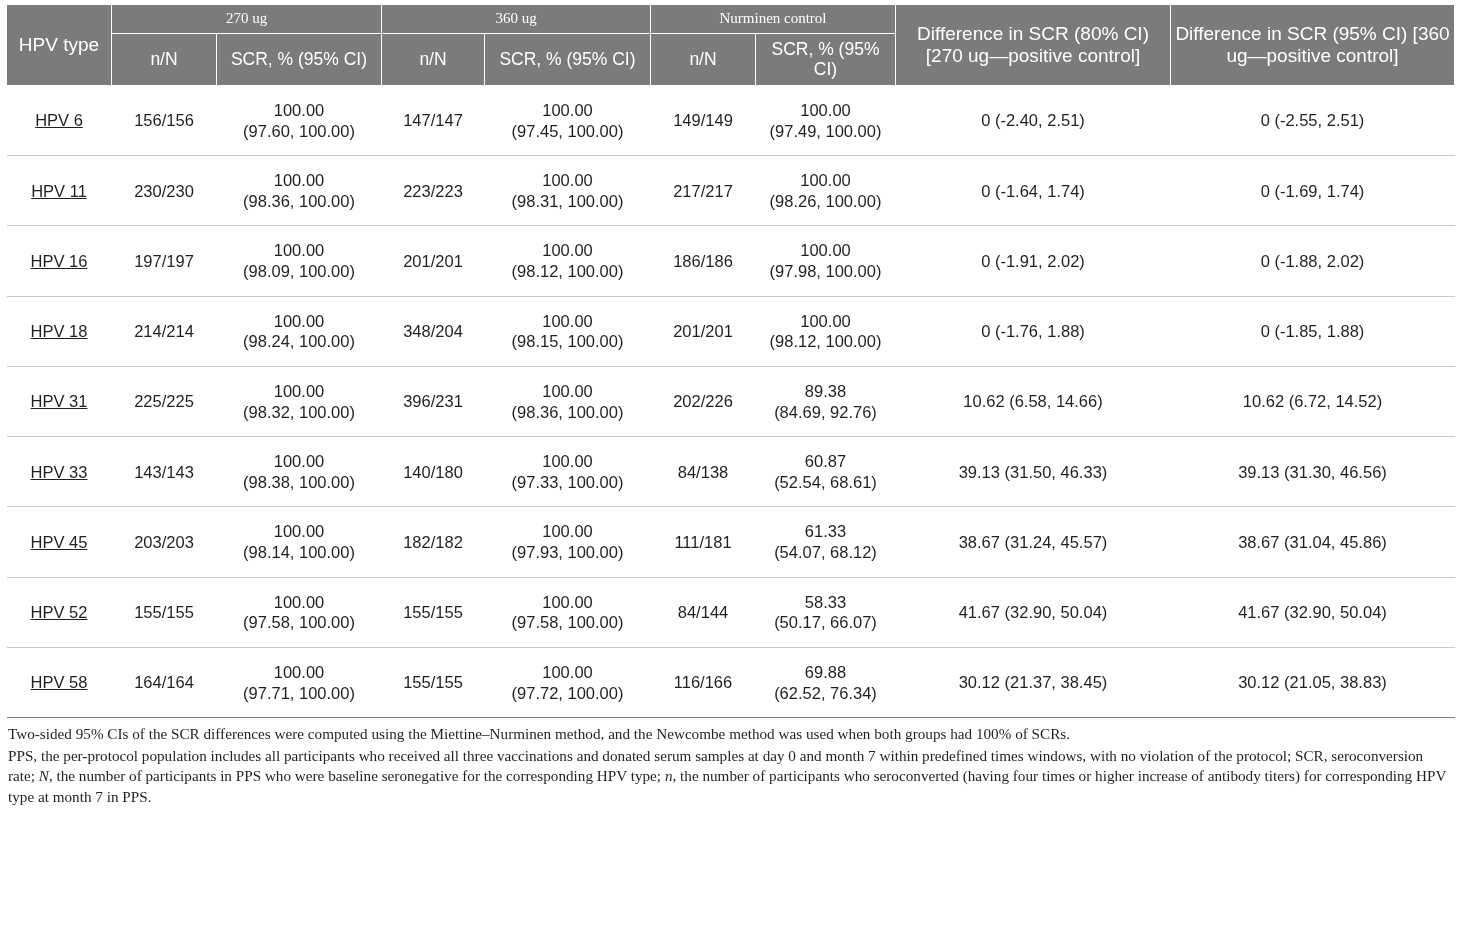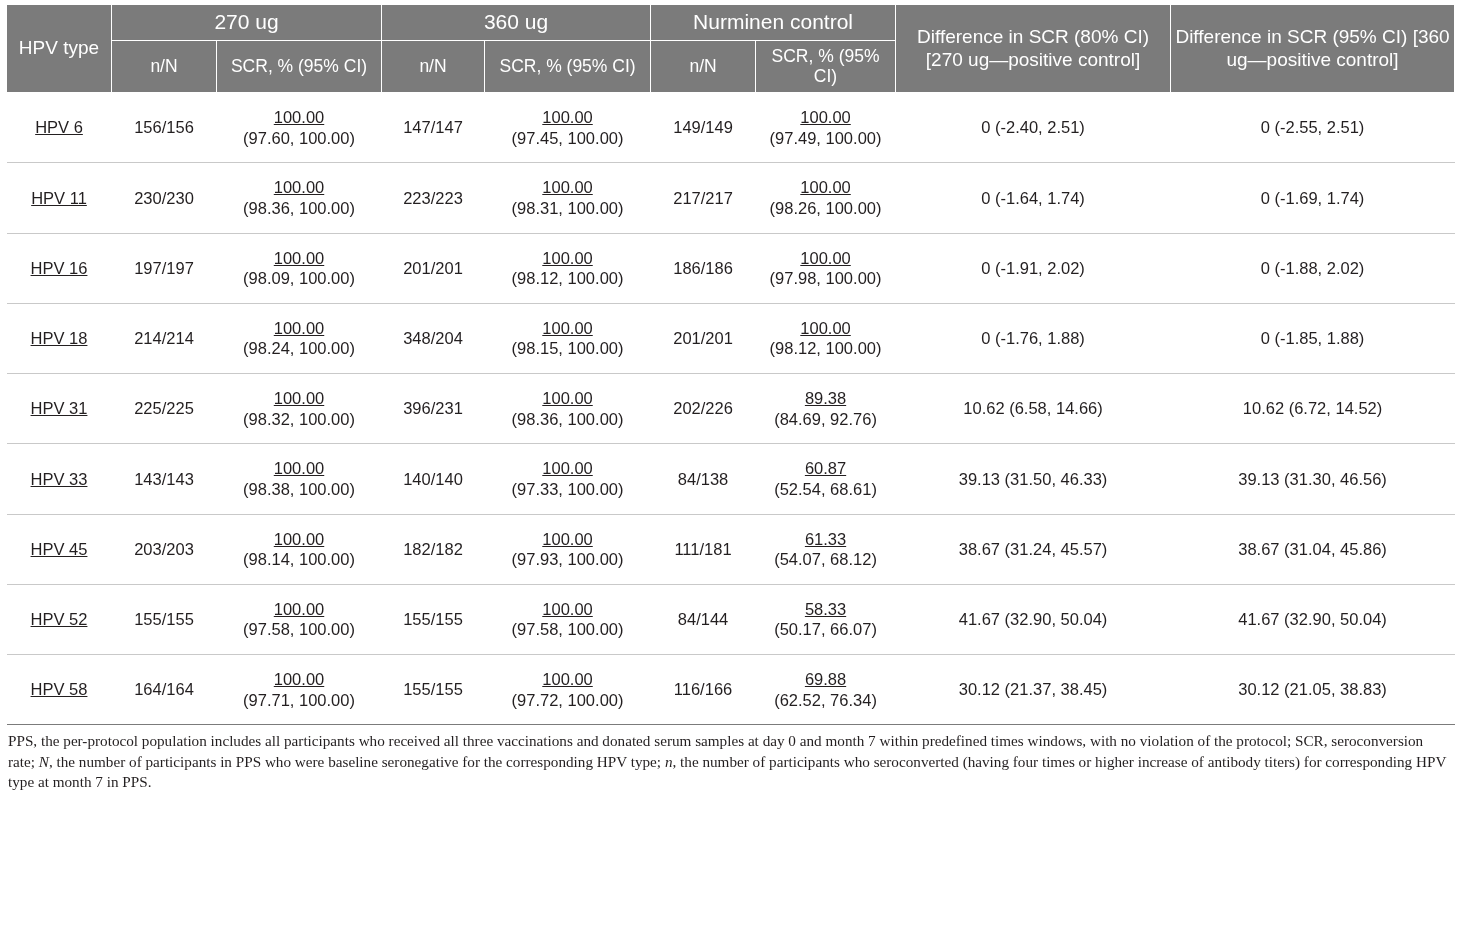--- a/index.html
+++ b/index.html
@@ -27,38 +27,38 @@
   table.data-table thead th {
     background: #7b7b7b;
     color: #ffffff;
     font-weight: normal;
     text-align: center;
     vertical-align: middle;
     border: 1px solid #ffffff;
     padding: 5px 4px;
     line-height: 1.18;
   }
-  .h-big { font-size: 21px; }
+  .h-big { font-size: 15px; font-family: Liberation Serif, serif; }
   .h-med { font-size: 19px; }
   .h-small { font-size: 17.5px; }
   table.data-table tbody td {
     border-bottom: 1px solid #c9c9c9;
     text-align: center;
     vertical-align: middle;
     font-size: 16.5px;
     line-height: 1.25;
     padding: 14px 4px;
     color: #231f20;
   }
   table.data-table tbody tr:last-child td {
     border-bottom: 1px solid #7b7b7b;
   }
   td.cell-type { font-size: 16.5px; text-decoration: underline; }
   td.cell-nn { font-size: 16.5px; }
-  .scr-line1 { display: block; text-decoration: underline; }
+  .scr-line1 { display: block; }
   .scr-line2 { display: block; }
   .notes {
     width: 1448px;
     box-sizing: border-box;
     padding: 6px 2px 0 2px;
     font-family: "Liberation Serif", serif;
     font-size: 15.2px;
     line-height: 1.35;
     color: #231f20;
   }
@@ -212,21 +212,21 @@
         <td>10.62 (6.58, 14.66)</td>
         <td>10.62 (6.72, 14.52)</td>
       </tr>
       <tr>
         <td class="cell-type">HPV 33</td>
         <td class="cell-nn">143/143</td>
         <td>
             <span class="scr-line1">100.00</span>
             <span class="scr-line2">(98.38, 100.00)</span>
           </td>
-        <td class="cell-nn">140/140</td>
+        <td class="cell-nn">140/180</td>
         <td>
             <span class="scr-line1">100.00</span>
             <span class="scr-line2">(97.33, 100.00)</span>
           </td>
         <td class="cell-nn">84/138</td>
         <td>
             <span class="scr-line1">60.87</span>
             <span class="scr-line2">(52.54, 68.61)</span>
           </td>
         <td>39.13 (31.50, 46.33)</td>
@@ -289,15 +289,16 @@
             <span class="scr-line1">69.88</span>
             <span class="scr-line2">(62.52, 76.34)</span>
           </td>
         <td>30.12 (21.37, 38.45)</td>
         <td>30.12 (21.05, 38.83)</td>
       </tr>
     </tbody>
   </table>
 
   <div class="notes">
+    <p>Two-sided 95% CIs of the SCR differences were computed using the Miettine–Nurminen method, and the Newcombe method was used when both groups had 100% of SCRs.</p>
     <p><span>PPS, the per-protocol population includes all participants who received all three vaccinations and donated serum samples at day 0 and month 7 within predefined times windows, with no violation of the protocol; SCR, seroconversion rate; </span><i>N</i><span>, the number of participants in PPS who were baseline seronegative for the corresponding HPV type; </span><i>n</i><span>, the number of participants who seroconverted (having four times or higher increase of antibody titers) for corresponding HPV type at month 7 in PPS.</span></p>
   </div>
 </div>
 
 </body></html>

